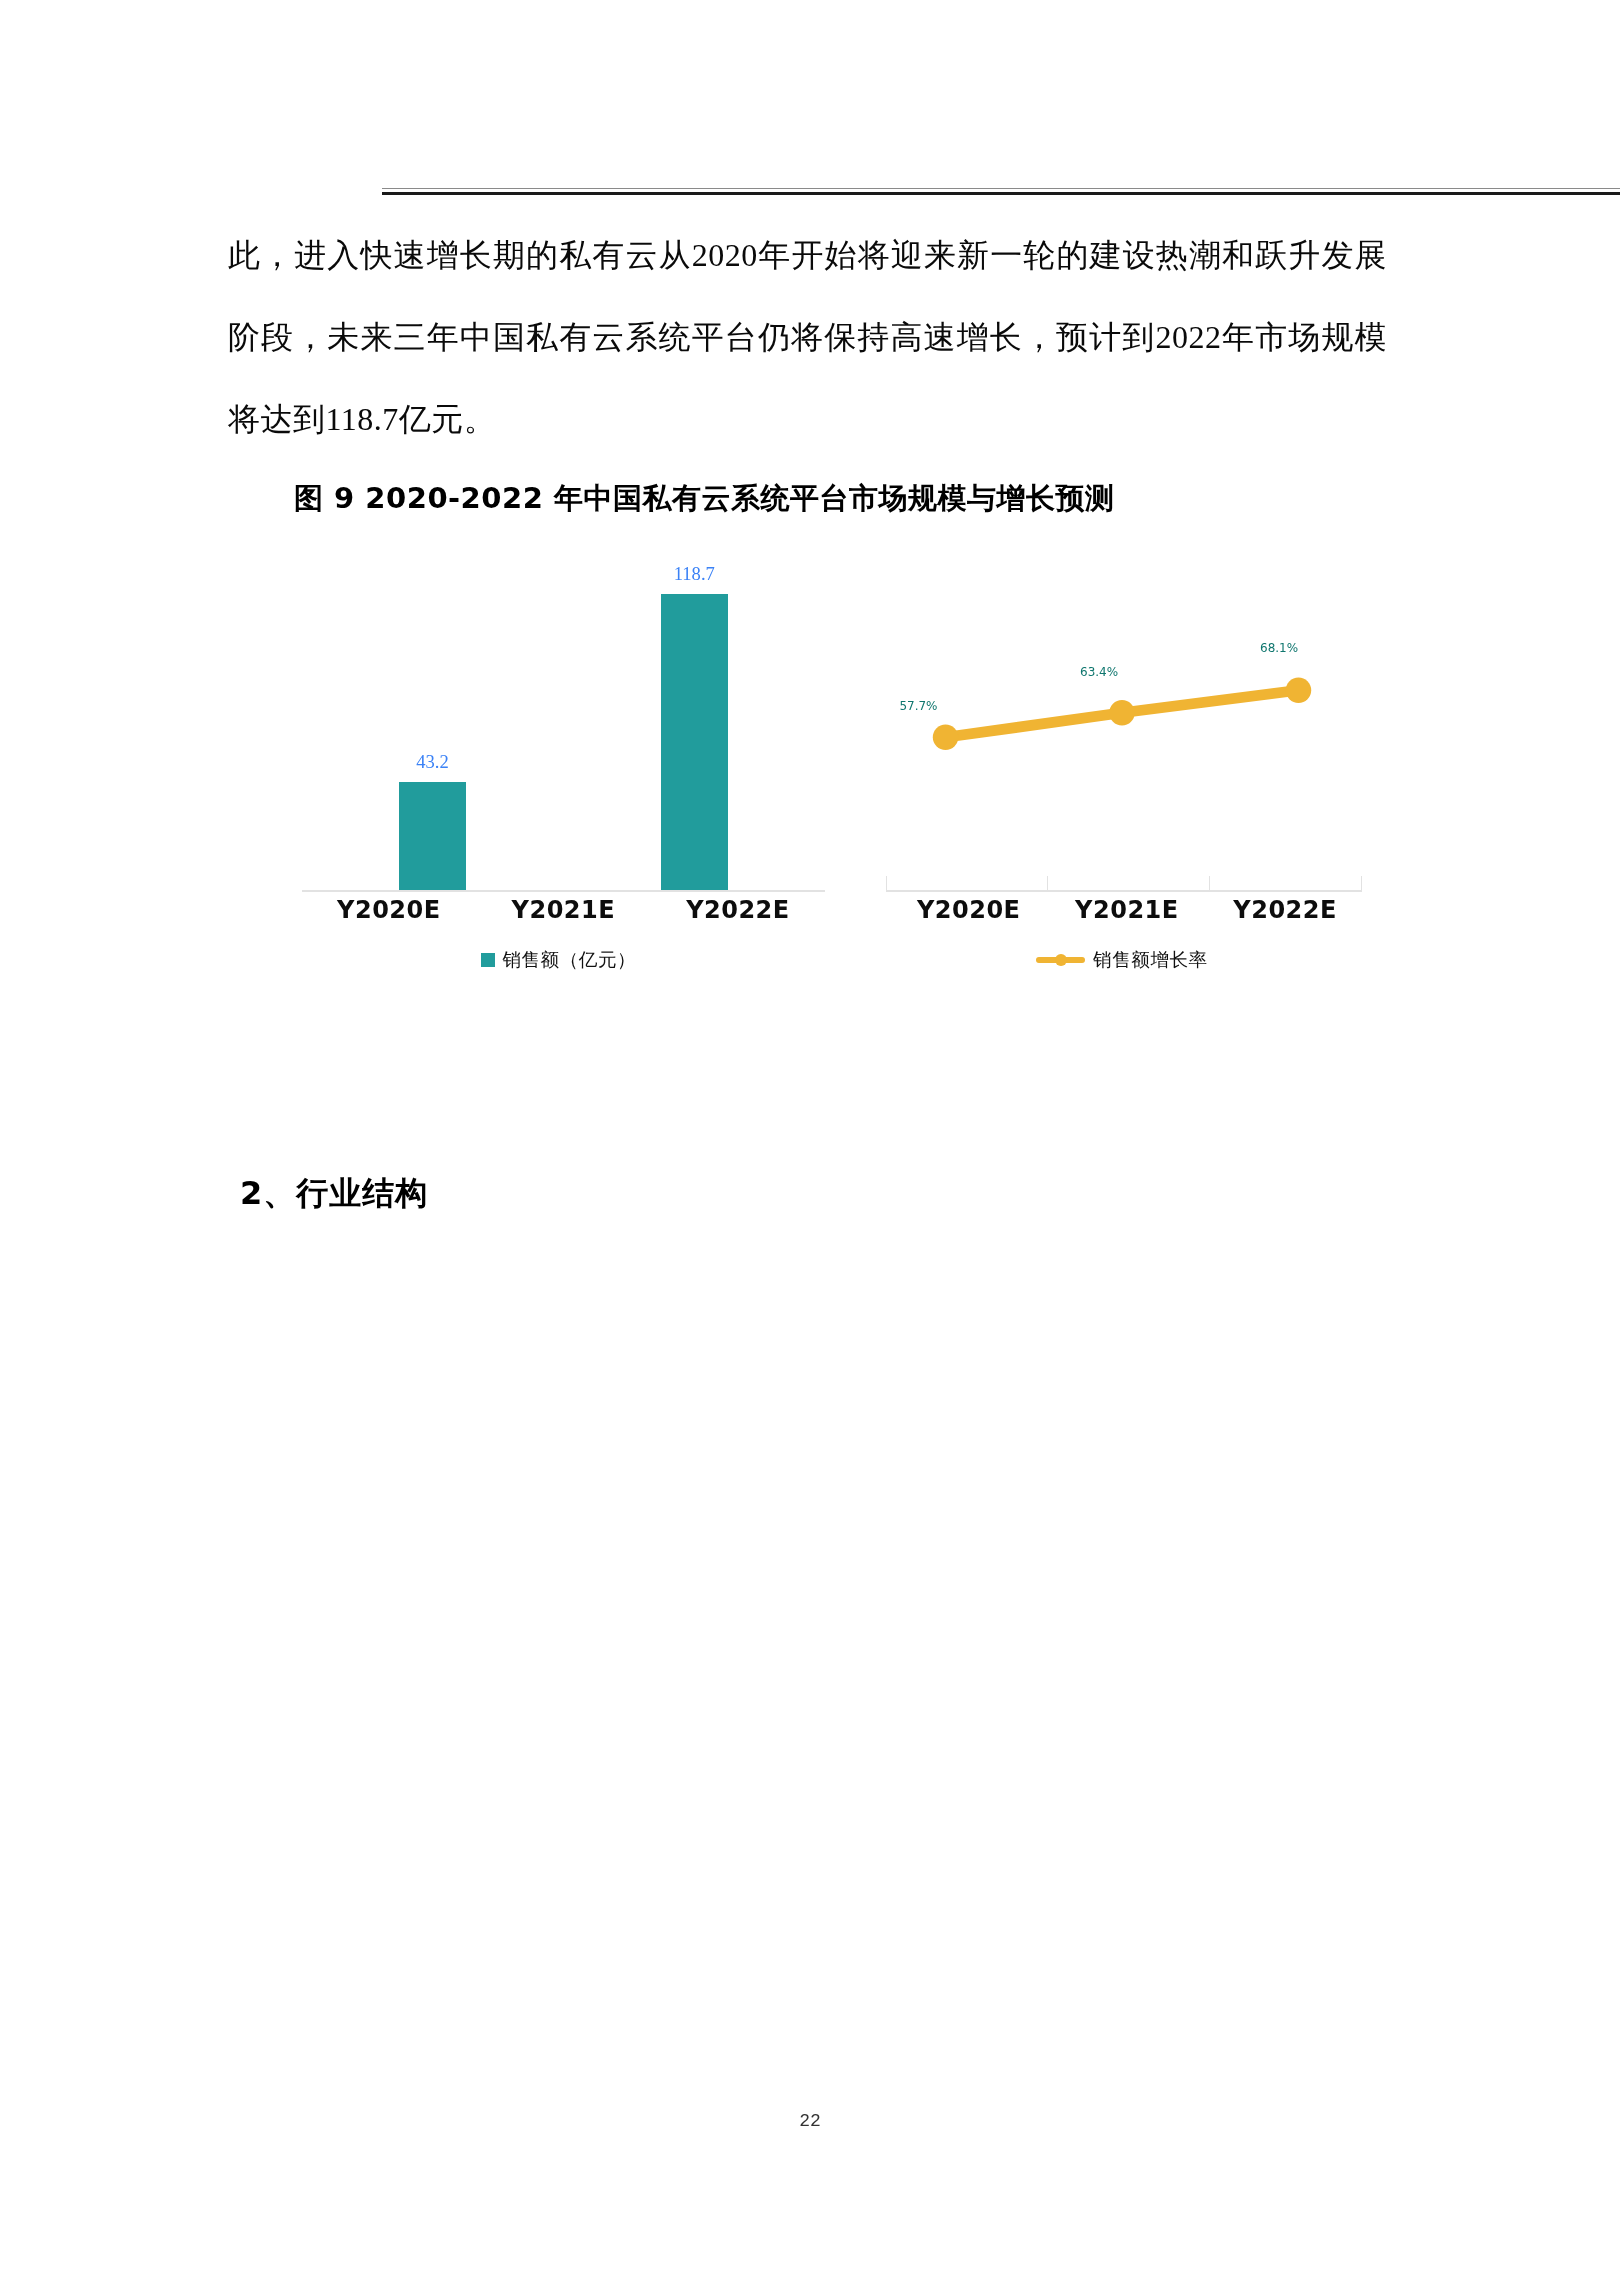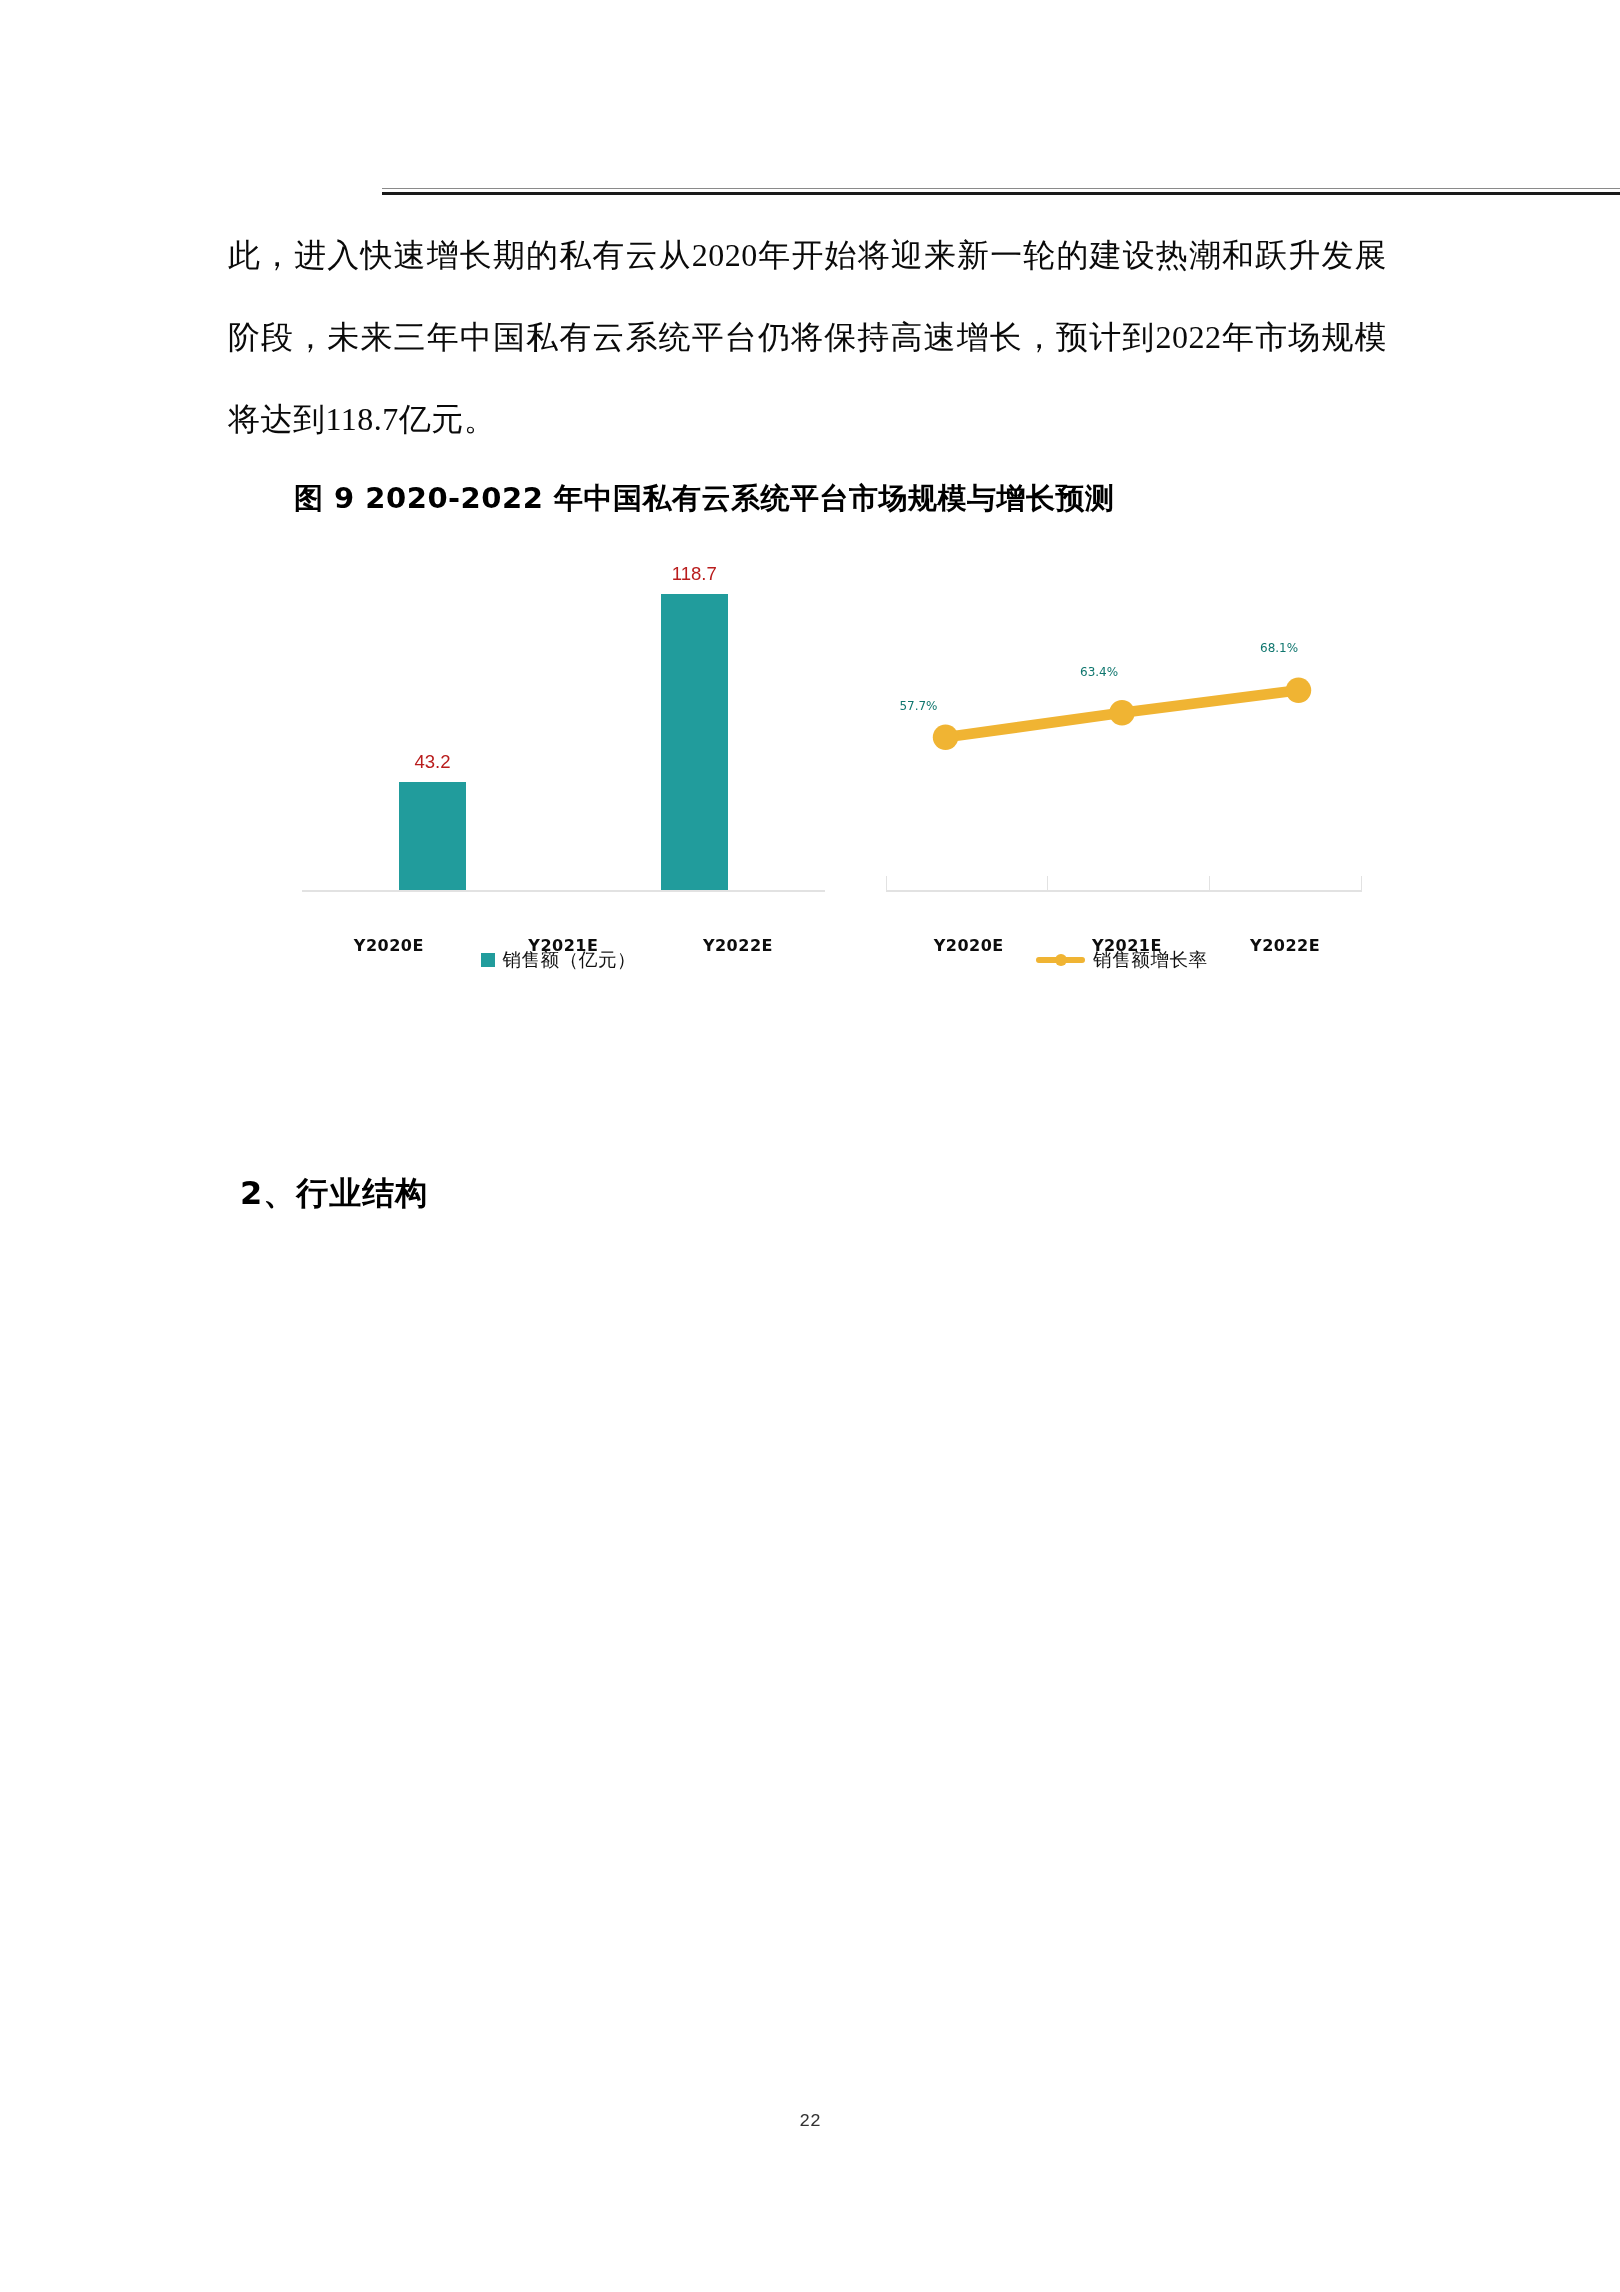--- a/index.html
+++ b/index.html
@@ -204,48 +204,47 @@
   .bar-slot {
     position: relative;
     width: 33.33%;
     height: 100%;
     display: flex;
     flex-direction: column;
     align-items: center;
     justify-content: flex-end;
   }
   .bar-value {
-    font-family: Liberation Sans, sans-serif;
+    font-family: Liberation Serif, serif;
     font-size: 18.6px;
-    color: #b91c1c;
+    color: #3b82f6;
     margin-bottom: 8.8px;
     letter-spacing: 0px;
   }
   .bar {
     width: 67px;
     background: #219c9c;
   }
 
   .tick-row {
     position: absolute;
     left: 17.6px;
     right: 7.8px;
     top: 337px;
     display: flex;
     justify-content: space-around;
   }
   .tick-label {
     width: 33.33%;
     text-align: center;
     font-family: "DejaVu Sans", "Liberation Sans", sans-serif;
-    font-size: 16px;
+    font-size: 24px;
     font-weight: bold;
     color: #0d0d0d;
     letter-spacing: 0.5px;
-    margin-top: 40px;
   }
 
   .legend {
     position: absolute;
     left: 0;
     right: 0;
     top: 388px;
     display: flex;
     align-items: center;
     justify-content: center;

